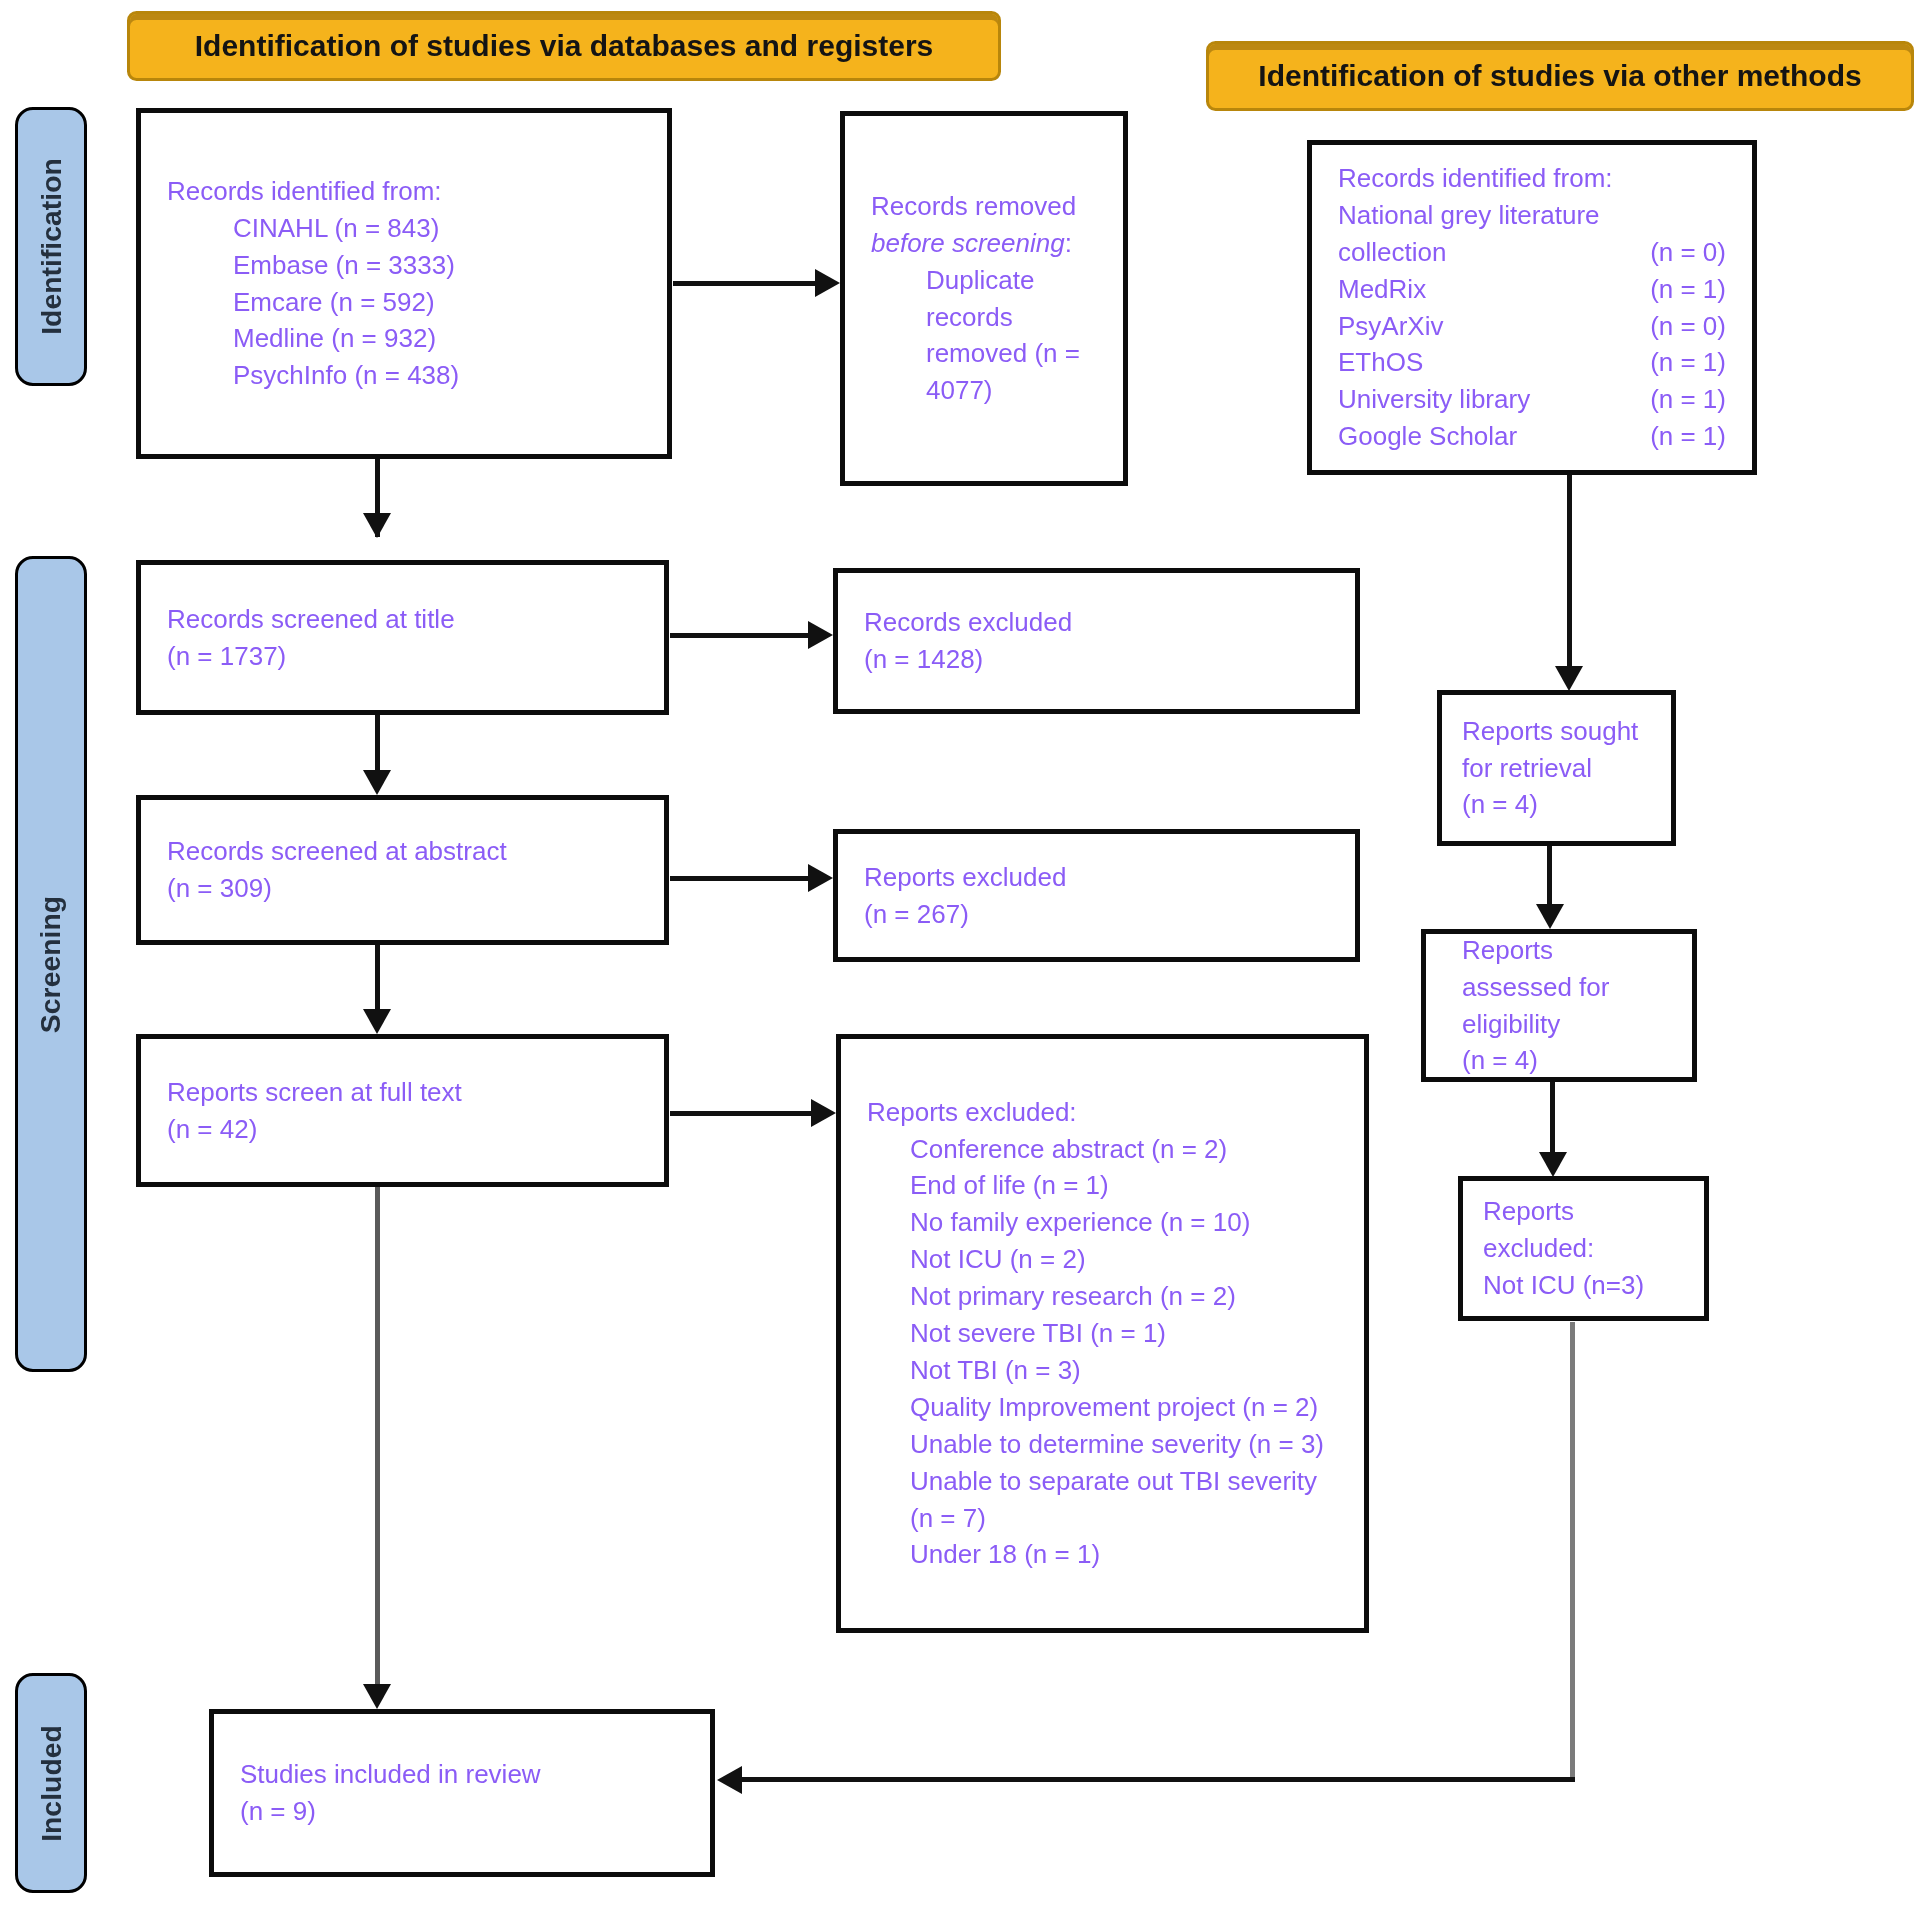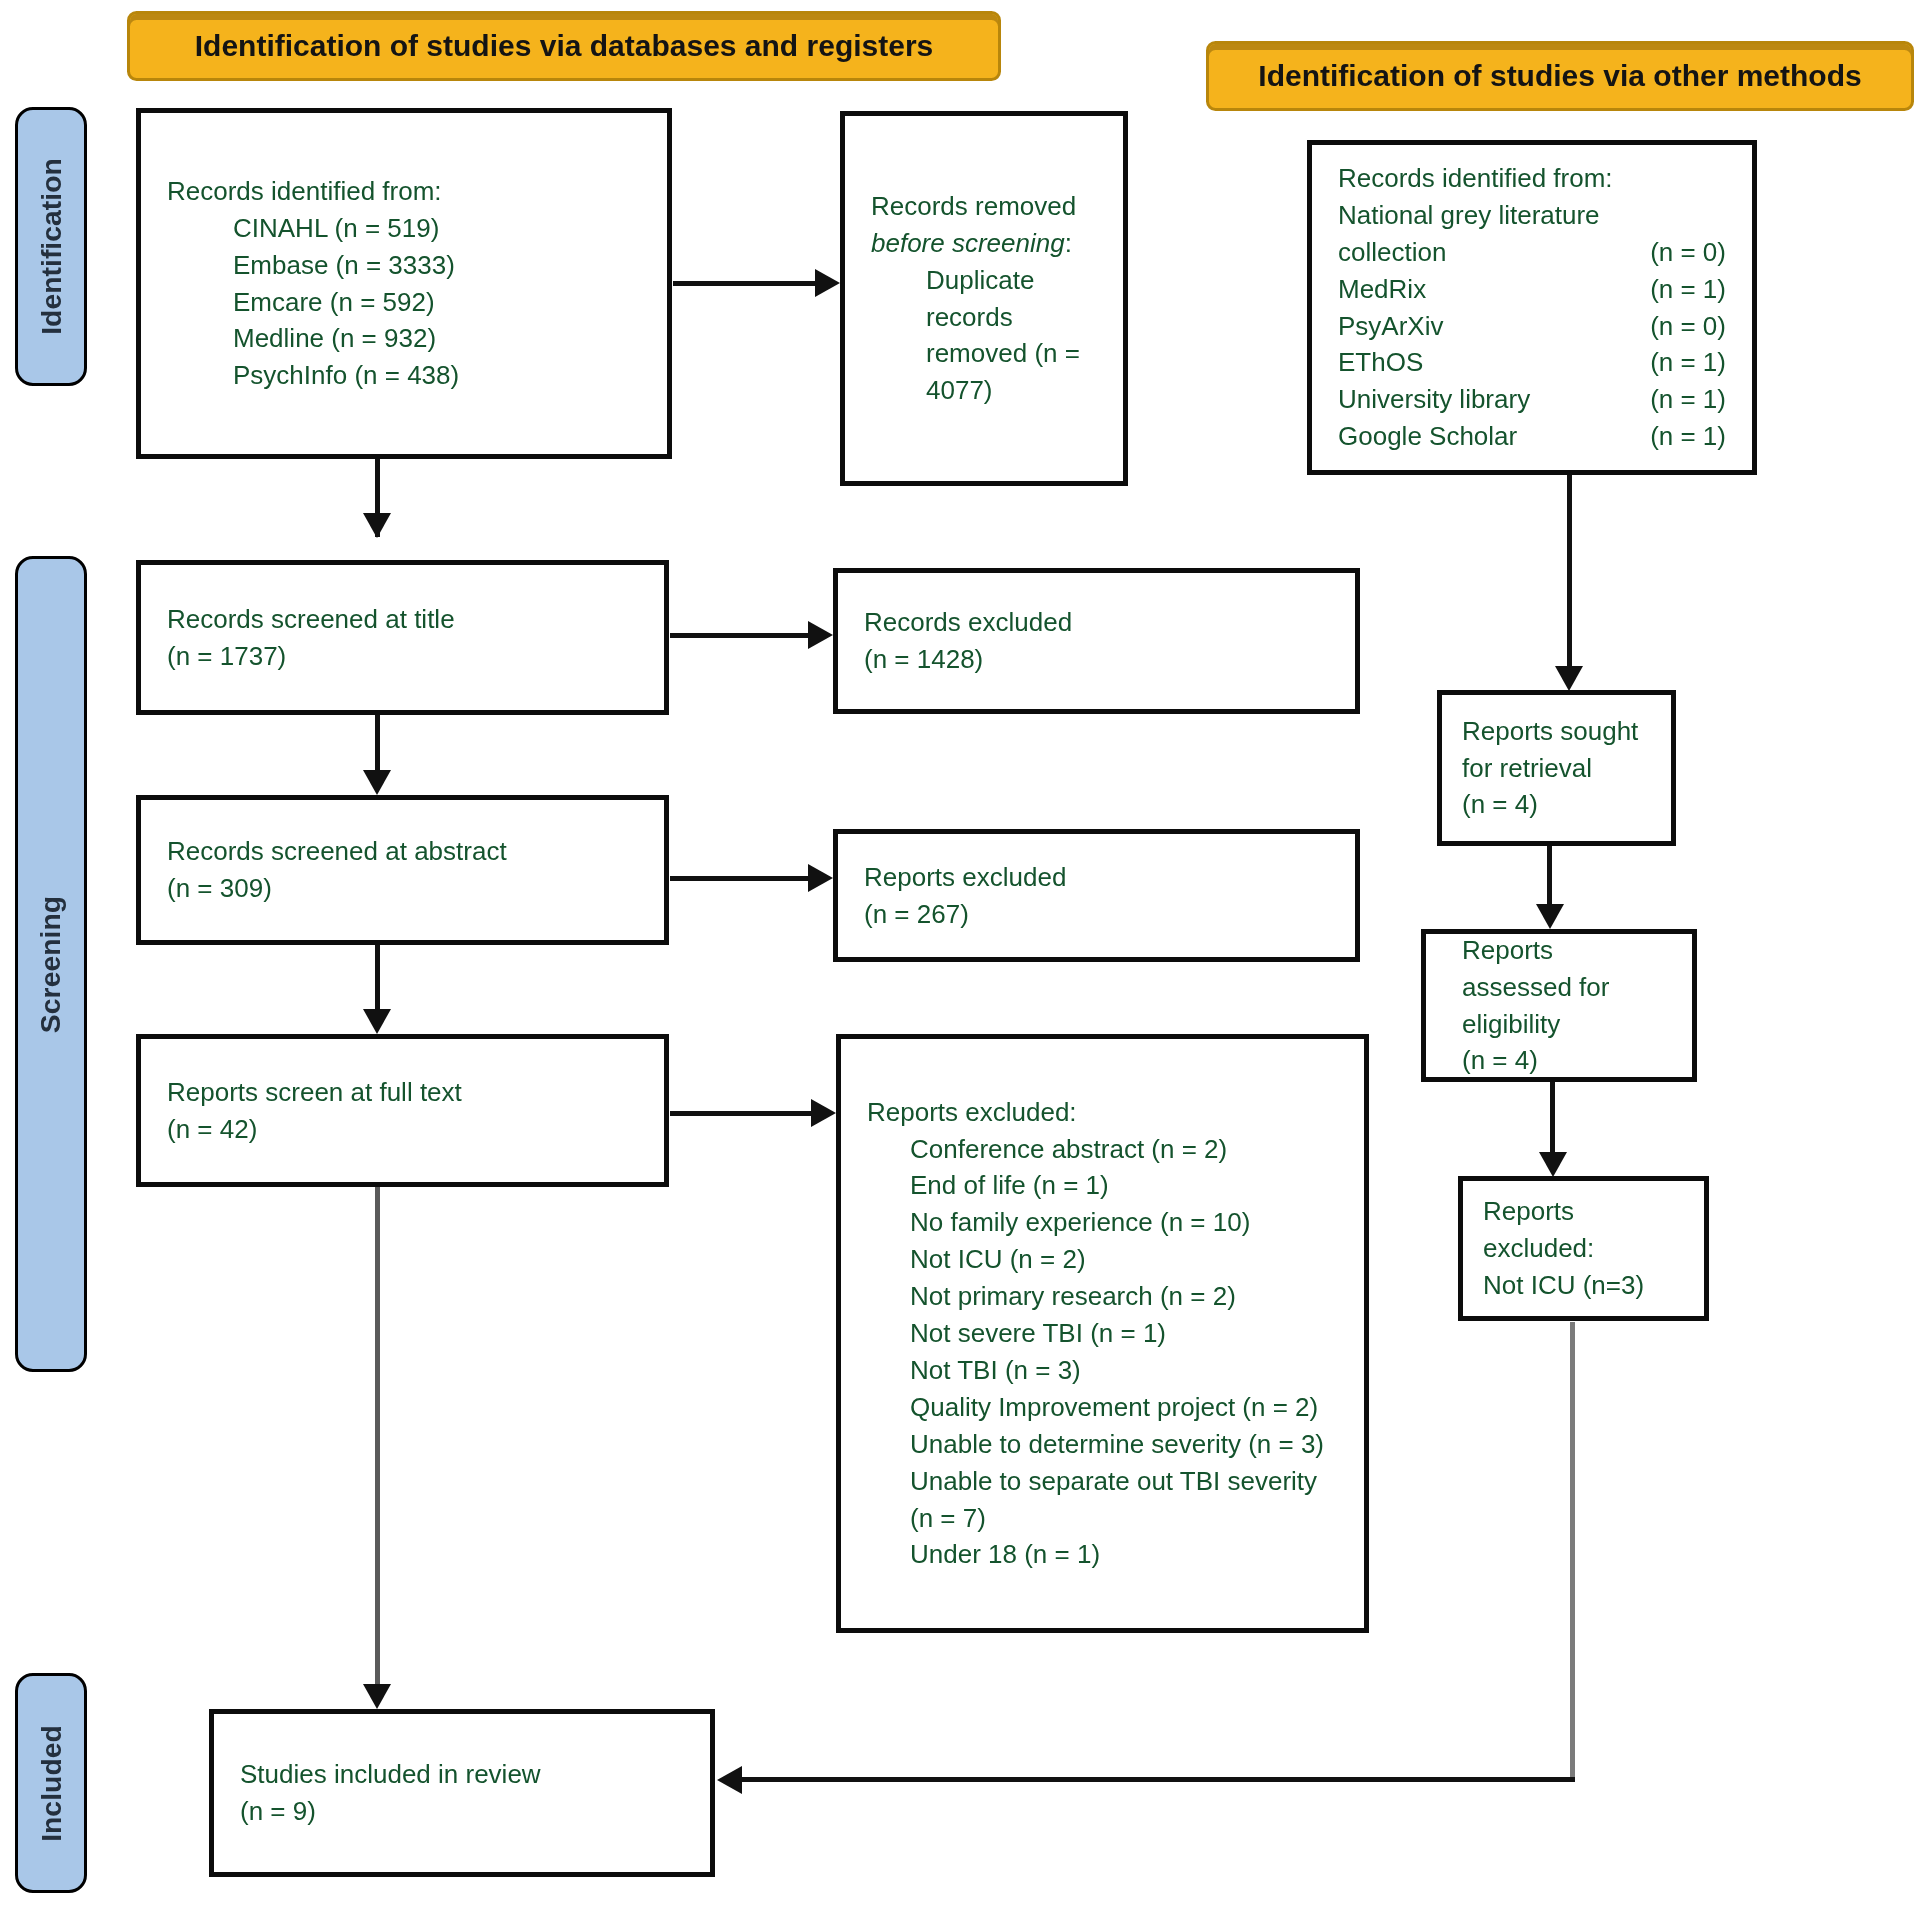--- a/index.html
+++ b/index.html
@@ -43,21 +43,21 @@
   #sb-screening{left:15px;top:556px;width:72px;height:816px;}
   #sb-included{left:15px;top:1673px;width:72px;height:220px;}
   
   .box{
     position:absolute;
     background:#ffffff;
     border:5.3px solid #0c0c0c;
     box-sizing:border-box;
     display:flex;flex-direction:column;justify-content:center;
     padding:18px 26px;
-    font-size:26px;line-height:1.42;color:#14532d;
+    font-size:26px;line-height:1.42;color:#8b5cf6;
   }
   #box-db{left:136px;top:108px;width:536px;height:351px;}
   #box-removed{left:840px;top:111px;width:288px;height:375px;}
   #box-other{left:1307px;top:140px;width:450px;height:335px;}
   #box-screened-title{left:136px;top:560px;width:533px;height:155px;}
   #box-excluded-title{left:833px;top:568px;width:527px;height:146px;}
   #box-screened-abstract{left:136px;top:795px;width:533px;height:150px;}
   #box-excluded-abstract{left:833px;top:829px;width:527px;height:133px;}
   #box-fulltext{left:136px;top:1034px;width:533px;height:153px;}
   #box-ft-excluded{left:836px;top:1034px;width:533px;height:599px;}
@@ -129,21 +129,21 @@
   <div class="stagebar" id="sb-screening">
     <span class="vtext">Screening</span>
   </div>
   <div class="stagebar" id="sb-included">
     <span class="vtext">Included</span>
   </div>
 
   <div class="box" id="box-db">
     <div>Records identified from:</div>
     <div>
-        <div class="litem">CINAHL (n = 519)</div>
+        <div class="litem">CINAHL (n = 843)</div>
         <div class="litem">Embase (n = 3333)</div>
         <div class="litem">Emcare (n = 592)</div>
         <div class="litem">Medline (n = 932)</div>
         <div class="litem">PsychInfo (n = 438)</div>
       </div>
   </div>
 
   <div class="box indent-xs" id="box-removed">
     <div><span>Records removed </span><i>before screening</i><span>:</span></div>
     <div>

